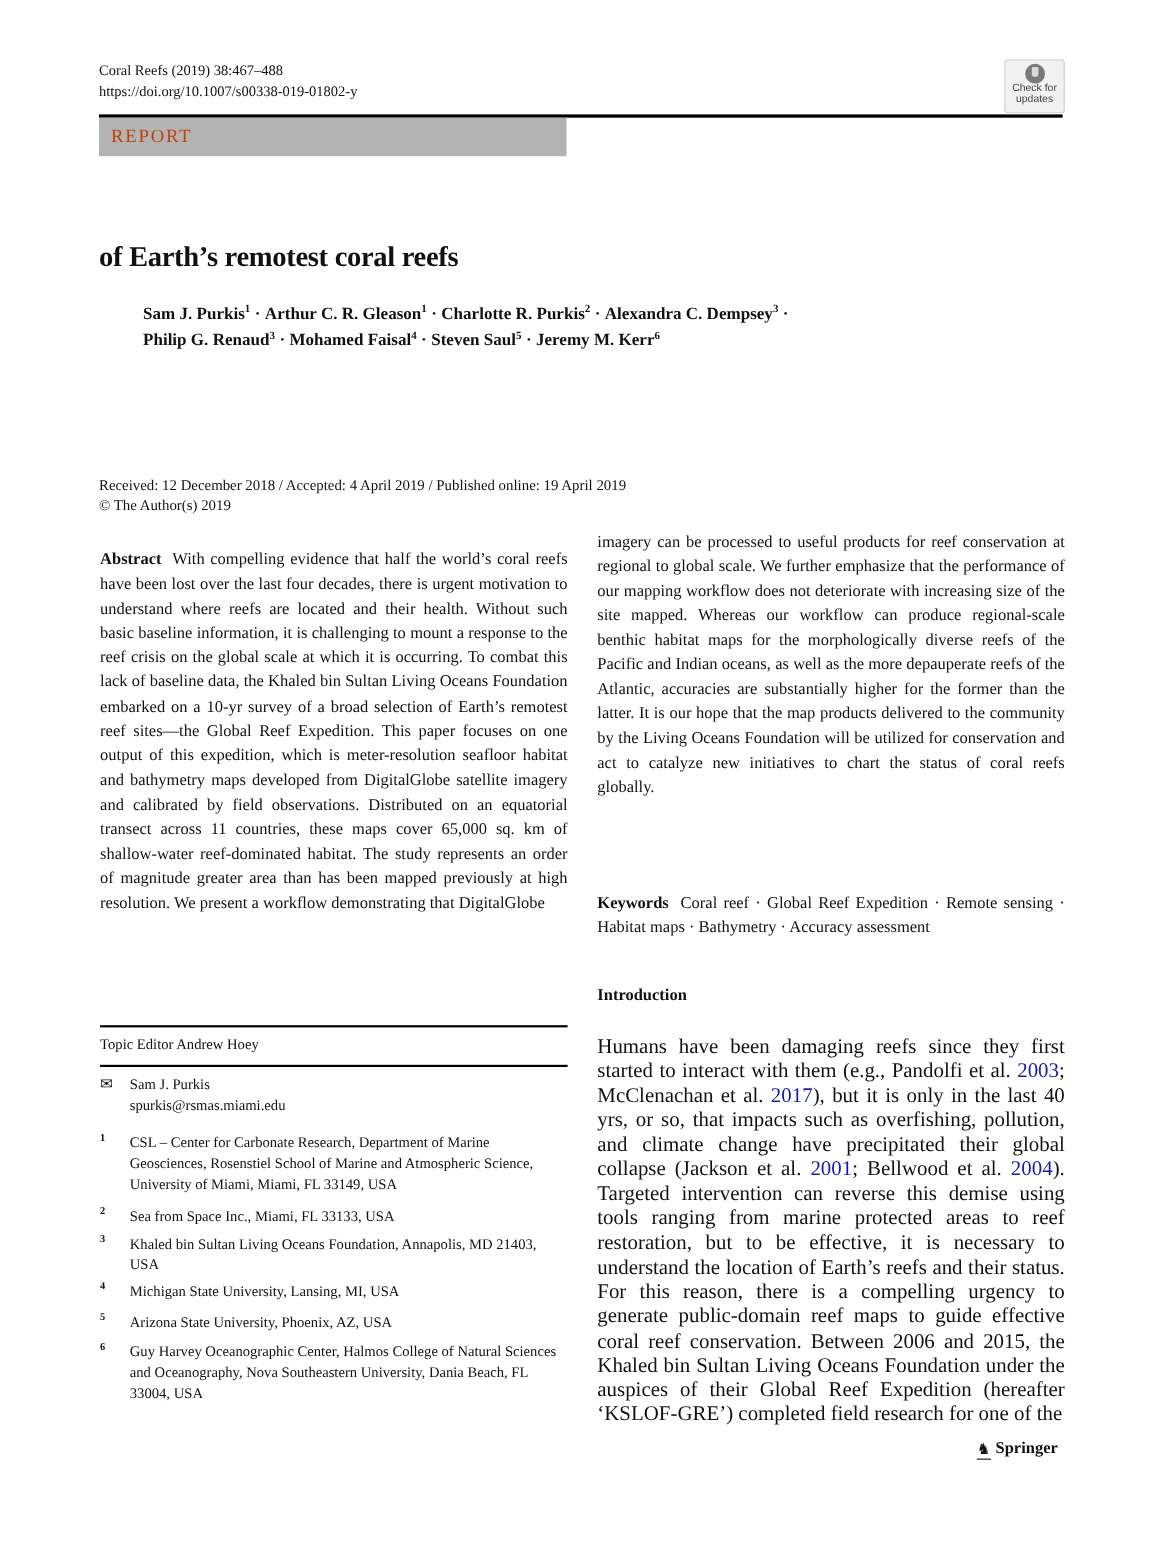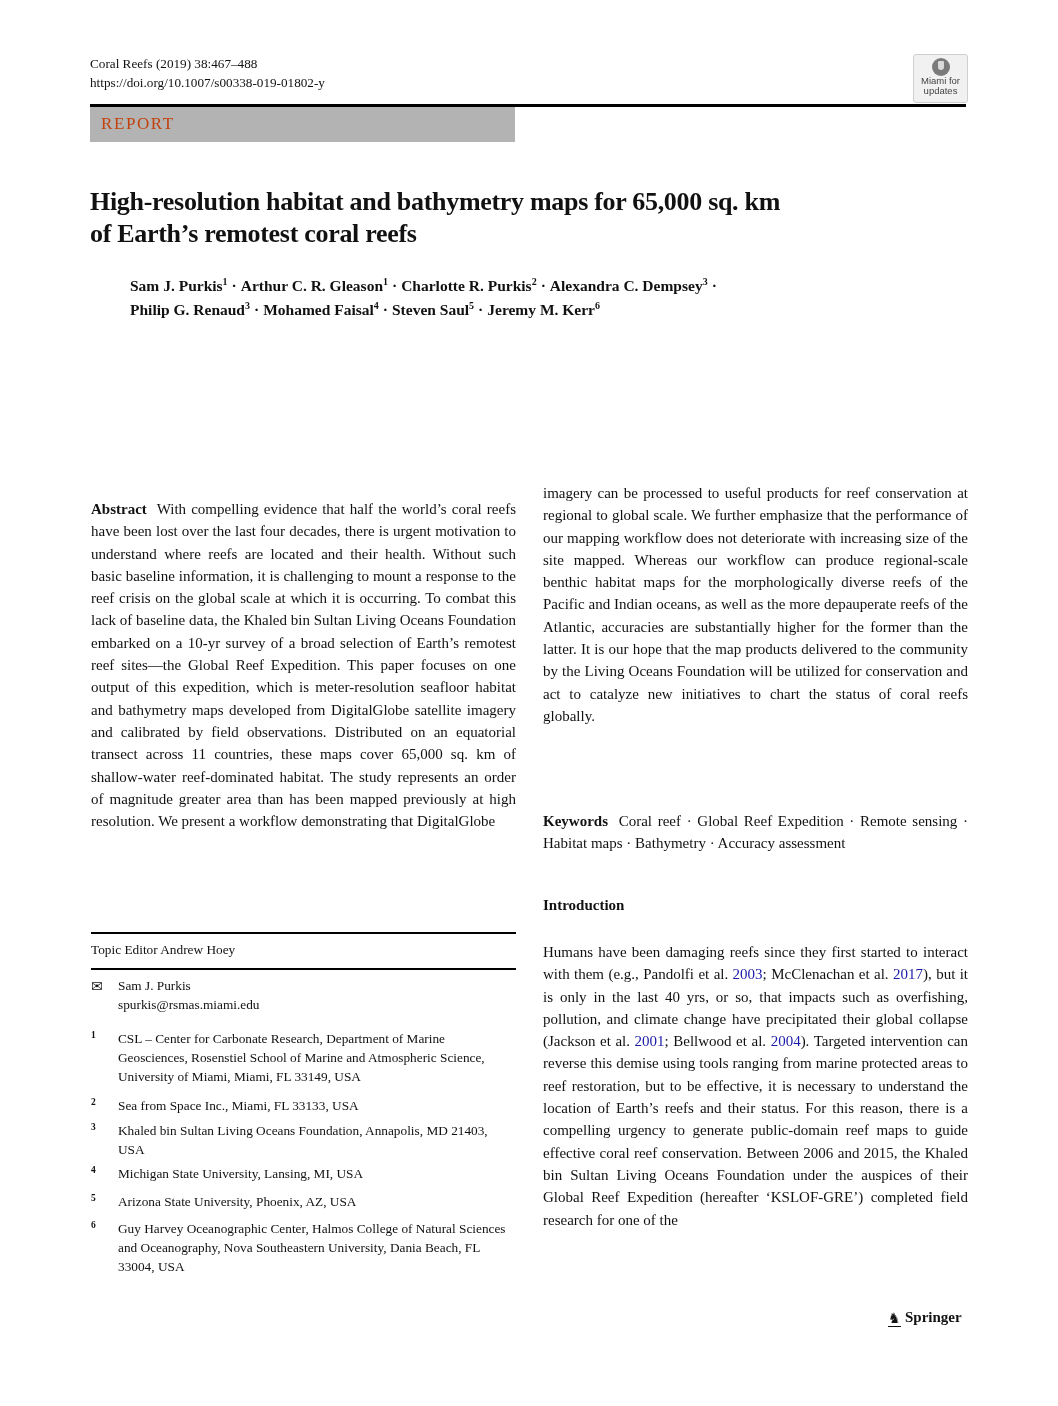--- a/index.html
+++ b/index.html
@@ -32,21 +32,21 @@
 
   #dates { left: 90px; top: 431px; width: 700px; font-size: 13.5px; line-height: 19px; }
 
   .col { position: absolute; width: 425px; font-size: 15px; line-height: 22.3px; text-align: justify; hyphens: manual; }
   #col-left { left: 91px; top: 498px; }
   #col-right { left: 543px; top: 482px; }
   .lead { font-weight: bold; margin-right: 5px; }
 
   #keywords { left: 543px; top: 810px; width: 425px; font-size: 15px; line-height: 22.3px; text-align: justify; }
   #intro-heading { left: 543px; top: 897px; font-size: 15px; font-weight: bold; }
-  #intro-body { left: 543px; top: 941px; width: 425px; font-size: 15px; line-height: 22.3px; text-align: justify; }
+  #intro-body { left: 543px; top: 941px; width: 425px; font-size: 19px; line-height: 22.3px; text-align: justify; }
   .cite { color: #1a1aa8; }
 
   #rule-fn1 { left: 91px; top: 932px; width: 425px; height: 1.5px; background: #000; }
   #topic-editor { left: 91px; top: 942px; font-size: 13.3px; }
   #rule-fn2 { left: 91px; top: 968px; width: 425px; height: 1.5px; background: #000; }
 
   #corr { left: 91px; top: 976px; font-size: 13.3px; line-height: 19px; }
   #corr .env { position: absolute; left: 0; top: 1px; font-size: 14px; font-family: "DejaVu Sans", sans-serif; }
   #corr .txt { margin-left: 27px; }
 
@@ -59,36 +59,38 @@
                      font-family: "DejaVu Sans", sans-serif; line-height: 14px; margin-right: 4px; vertical-align: -1px; }
 </style>
 </head>
 <body>
 
 <div class="abs journal-line" id="journal-ref">Coral Reefs (2019) 38:467–488</div>
 <a class="abs journal-line" id="doi" style="color:#111;text-decoration:none;">https://doi.org/10.1007/s00338-019-01802-y</a>
 
 <div class="abs" id="crossmark">
   <div class="badge"></div>
-  <div class="cm-text">Miami for</div>
+  <div class="cm-text">Check for</div>
   <div class="cm-text">updates</div>
 </div>
 
 <div class="abs" id="rule-top"></div>
 <div class="abs" id="report-band"></div>
 <div class="abs" id="report-label">REPORT</div>
 
 <h1 class="abs" id="title" style="margin:0;">
-  <span>High-resolution habitat and bathymetry maps for 65,000 sq. km</span><br>
+  <br>
   <span>of Earth’s remotest coral reefs</span>
 </h1>
 
 <div class="abs" id="authors"><span>Sam J. Purkis</span><sup>1</sup><span class="sep">·</span><span>Arthur C. R. Gleason</span><sup>1</sup><span class="sep">·</span><span>Charlotte R. Purkis</span><sup>2</sup><span class="sep">·</span><span>Alexandra C. Dempsey</span><sup>3</sup><span class="sep">·</span><br><span>Philip G. Renaud</span><sup>3</sup><span class="sep">·</span><span>Mohamed Faisal</span><sup>4</sup><span class="sep">·</span><span>Steven Saul</span><sup>5</sup><span class="sep">·</span><span>Jeremy M. Kerr</span><sup>6</sup></div>
 
 <div class="abs" id="dates">
+  <div>Received: 12 December 2018 / Accepted: 4 April 2019 / Published online: 19 April 2019</div>
+  <div>© The Author(s) 2019</div>
 </div>
 
 <div class="col" id="col-left">
   <span class="lead">Abstract</span>
   <span>With compelling evidence that half the world’s coral reefs have been lost over the last four decades, there is urgent motivation to understand where reefs are located and their health. Without such basic baseline information, it is challenging to mount a response to the reef crisis on the global scale at which it is occurring. To combat this lack of baseline data, the Khaled bin Sultan Living Oceans Foundation embarked on a 10-yr survey of a broad selec­tion of Earth’s remotest reef sites—the Global Reef Expedition. This paper focuses on one output of this expedition, which is meter-resolution seafloor habitat and bathymetry maps developed from DigitalGlobe satellite imagery and calibrated by field observations. Distributed on an equatorial transect across 11 countries, these maps cover 65,000 sq. km of shallow-water reef-dominated habitat. The study represents an order of magnitude greater area than has been mapped previously at high resolution. We present a workflow demonstrating that DigitalGlobe</span>
 </div>
 <div class="col" id="col-right">
   <span>imagery can be processed to useful products for reef con­servation at regional to global scale. We further emphasize that the performance of our mapping workflow does not deteriorate with increasing size of the site mapped. Whereas our workflow can produce regional-scale benthic habitat maps for the morphologically diverse reefs of the Pacific and Indian oceans, as well as the more depauperate reefs of the Atlantic, accuracies are substantially higher for the former than the latter. It is our hope that the map products delivered to the community by the Living Oceans Foundation will be utilized for conservation and act to catalyze new initiatives to chart the status of coral reefs globally.</span>
 </div>
 

